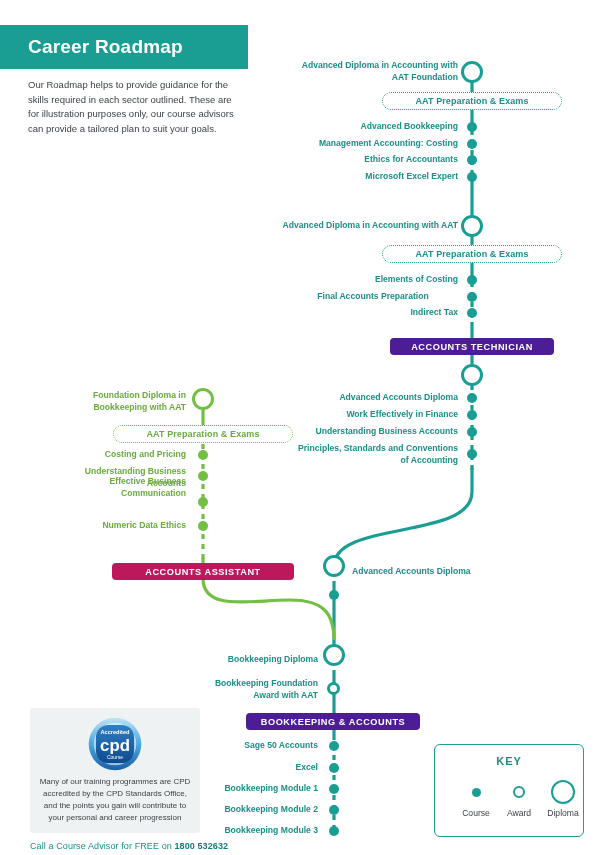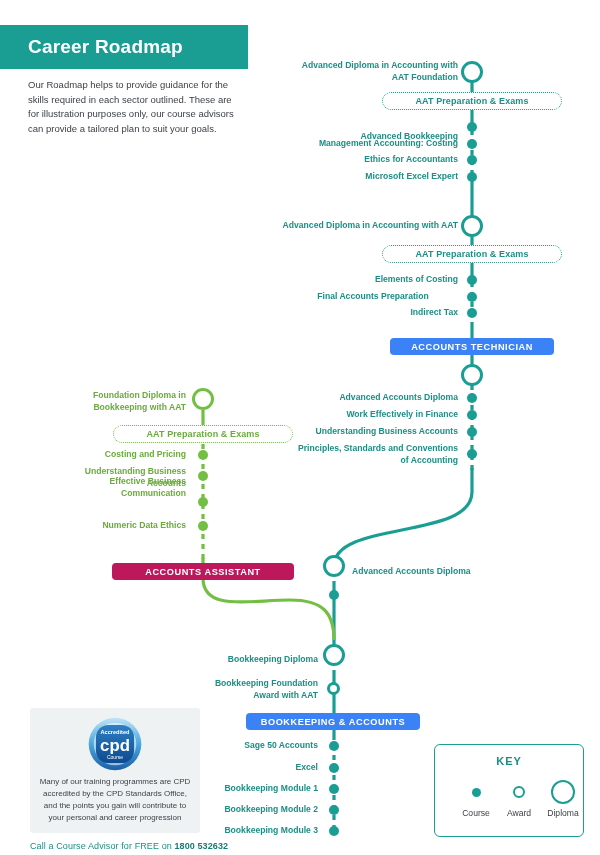--- a/index.html
+++ b/index.html
@@ -56,21 +56,21 @@
     height:18px;display:flex;align-items:center;justify-content:center;
     background:#fff;
   }
   .pill-dotted.green{border-color:#72bf44;}
   .pill-dotted span{font-size:9px;color:#1a8f86;font-weight:bold;letter-spacing:.1px;}
   .pill-dotted.green span{color:#6aab3c;}
 
   
   .pill-solid{
     position:absolute;box-sizing:border-box;
-    background:#3b82f6;border-radius:4px;height:17px;
+    background:#4c1d95;border-radius:4px;height:17px;
     display:flex;align-items:center;justify-content:center;
   }
   .pill-solid.green{background:#be185d;}
   .pill-solid span{
     font-size:9.2px;color:#fff;font-weight:bold;letter-spacing:.55px;
   }
 
   
   #cpd-panel{
     position:absolute;left:30px;top:708px;width:170px;height:125px;
@@ -178,21 +178,21 @@
     <span>ACCOUNTS TECHNICIAN</span>
   </div>
   <div class="pill-solid" style="left:246px;top:713px;width:174px;">
     <span>BOOKKEEPING &amp; ACCOUNTS</span>
   </div>
 
   <div class="node node-course" style="left:467px;top:122px;"></div>
   <div class="node node-course" style="left:467px;top:139px;"></div>
   <div class="node node-course" style="left:467px;top:155px;"></div>
   <div class="node node-course" style="left:467px;top:172px;"></div>
-  <div class="lbl right course" style="left:288px;top:121px;width:170px;margin-top:10px;">Advanced Bookkeeping</div>
+  <div class="lbl right course" style="left:288px;top:121px;width:170px;">Advanced Bookkeeping</div>
   <div class="lbl right course" style="left:268px;top:138px;width:190px;">Management Accounting: Costing</div>
   <div class="lbl right course" style="left:288px;top:154px;width:170px;">Ethics for Accountants</div>
   <div class="lbl right course" style="left:288px;top:171px;width:170px;">Microsoft Excel Expert</div>
 
   <div class="node node-course" style="left:467px;top:275px;"></div>
   <div class="node node-course" style="left:467px;top:292px;"></div>
   <div class="node node-course" style="left:467px;top:308px;"></div>
   <div class="lbl right course" style="left:288px;top:274px;width:170px;">Elements of Costing</div>
   <div class="lbl right course" style="left:288px;top:291px;width:170px;text-align:center;">Final Accounts Preparation</div>
   <div class="lbl right course" style="left:288px;top:307px;width:170px;">Indirect Tax</div>

